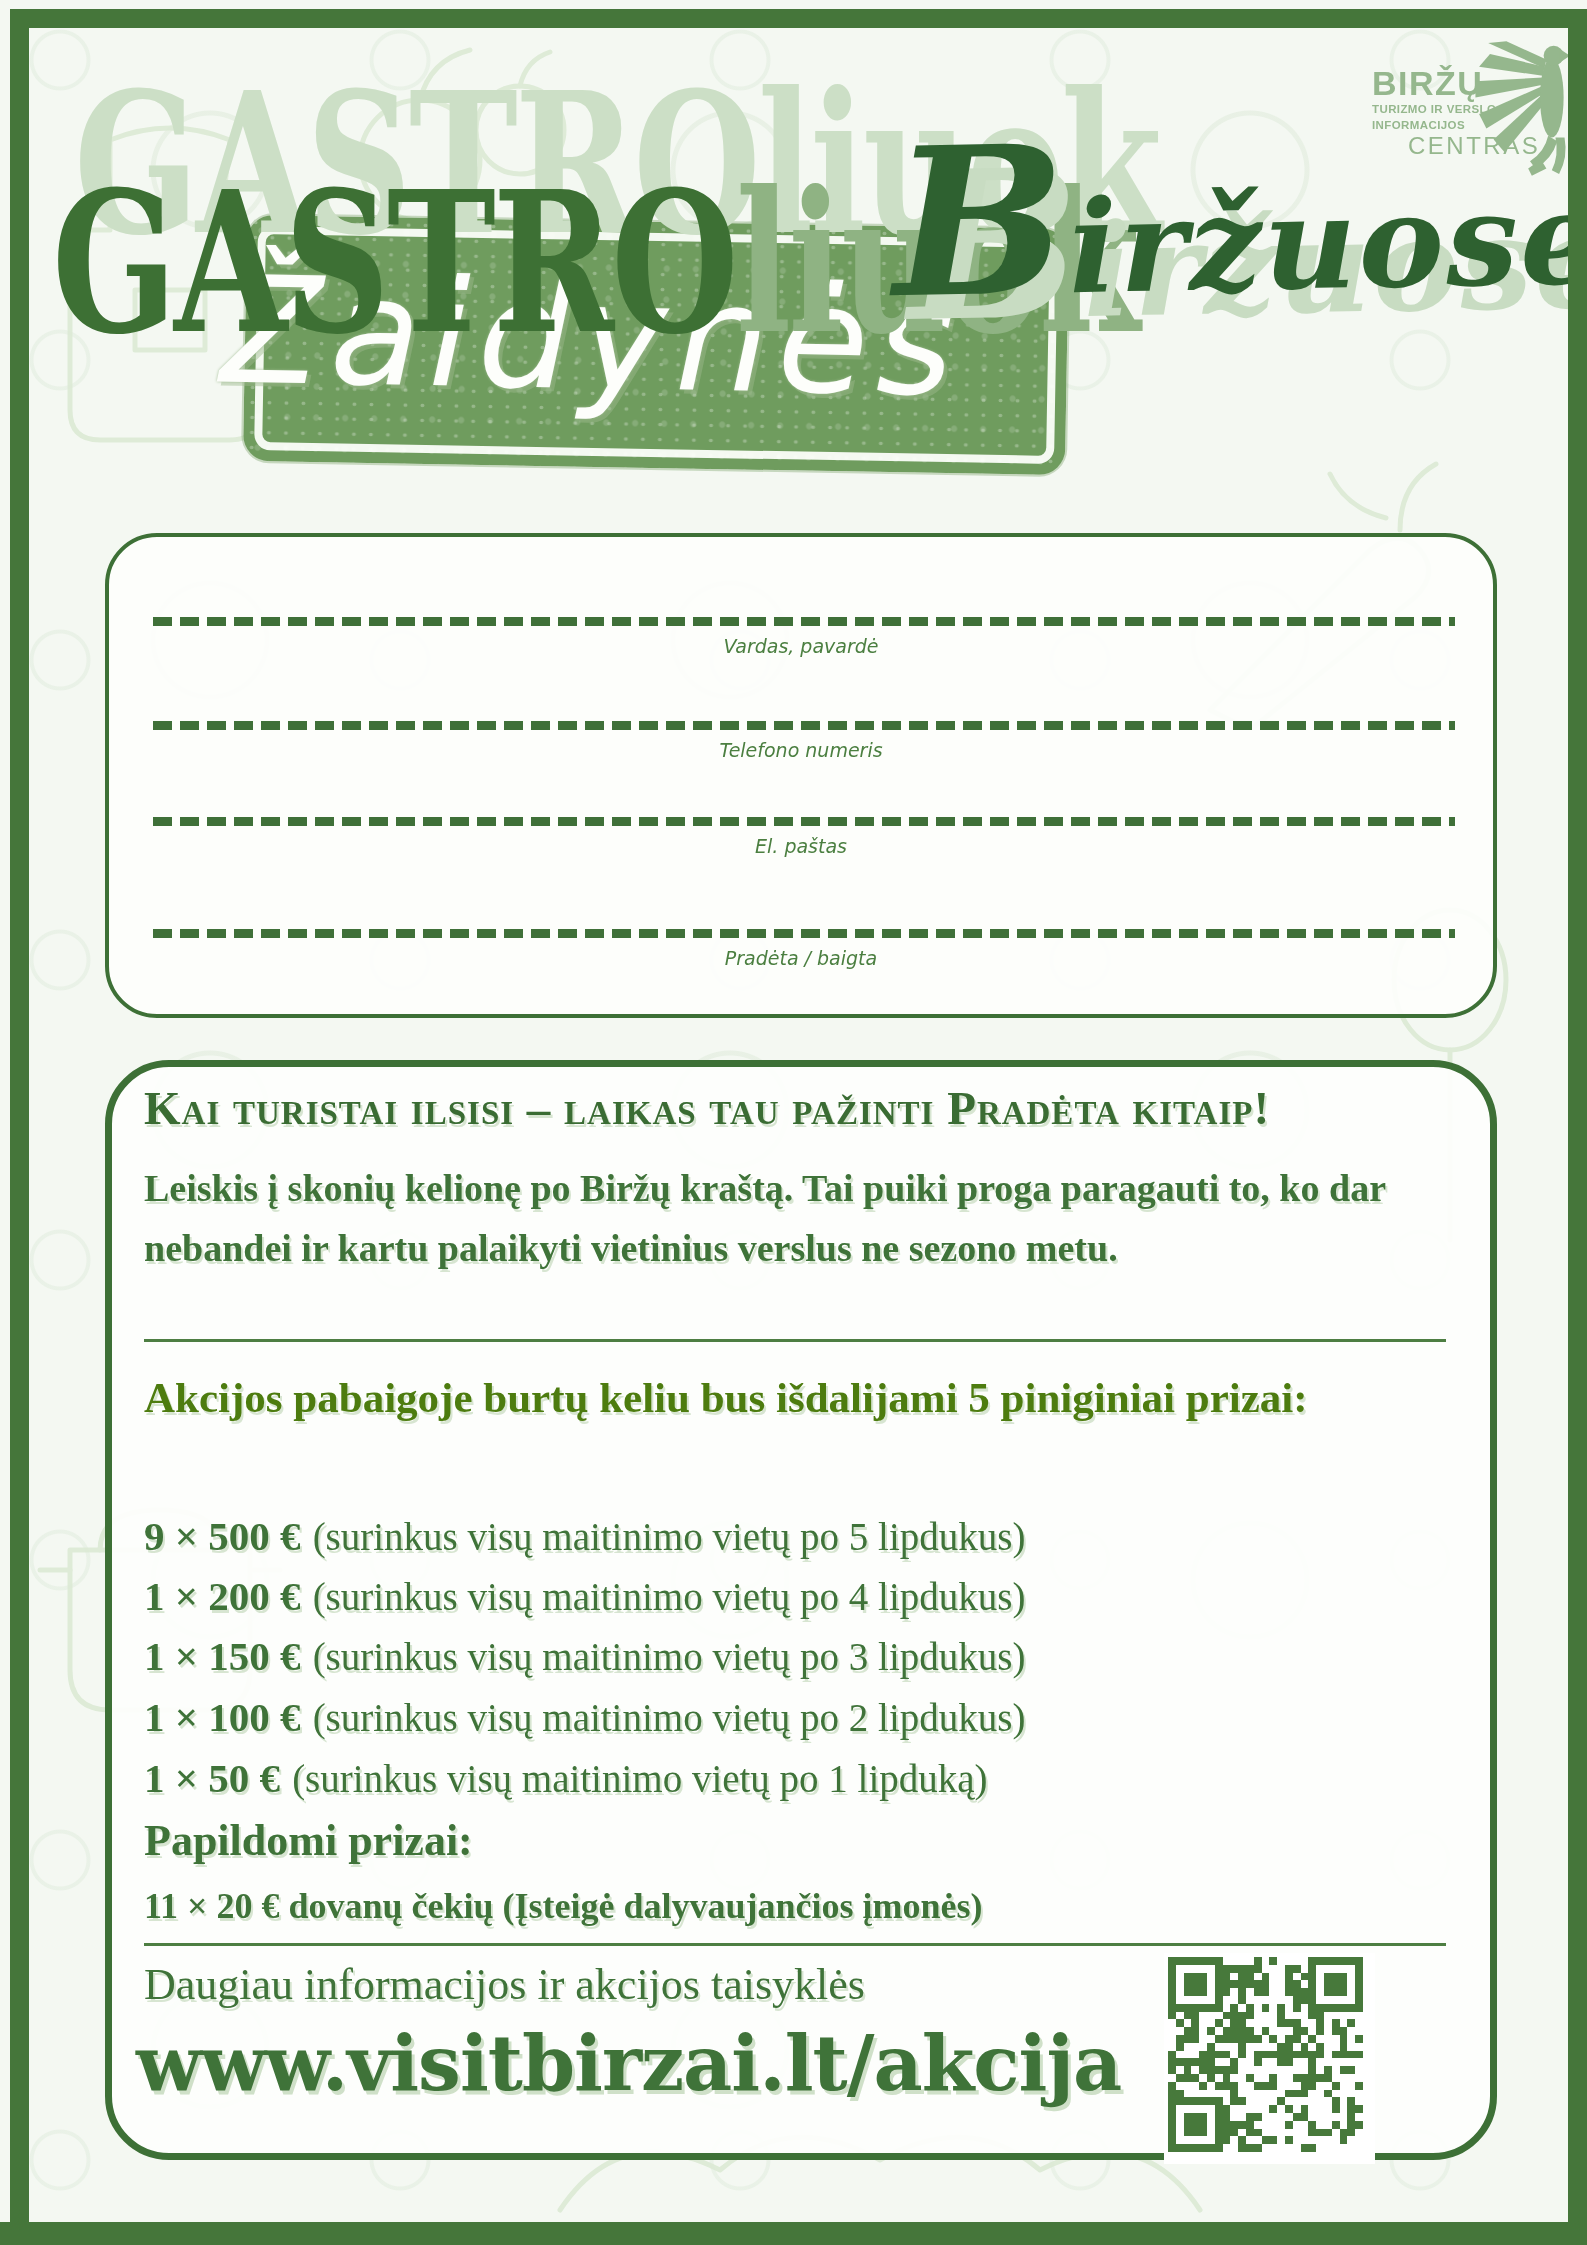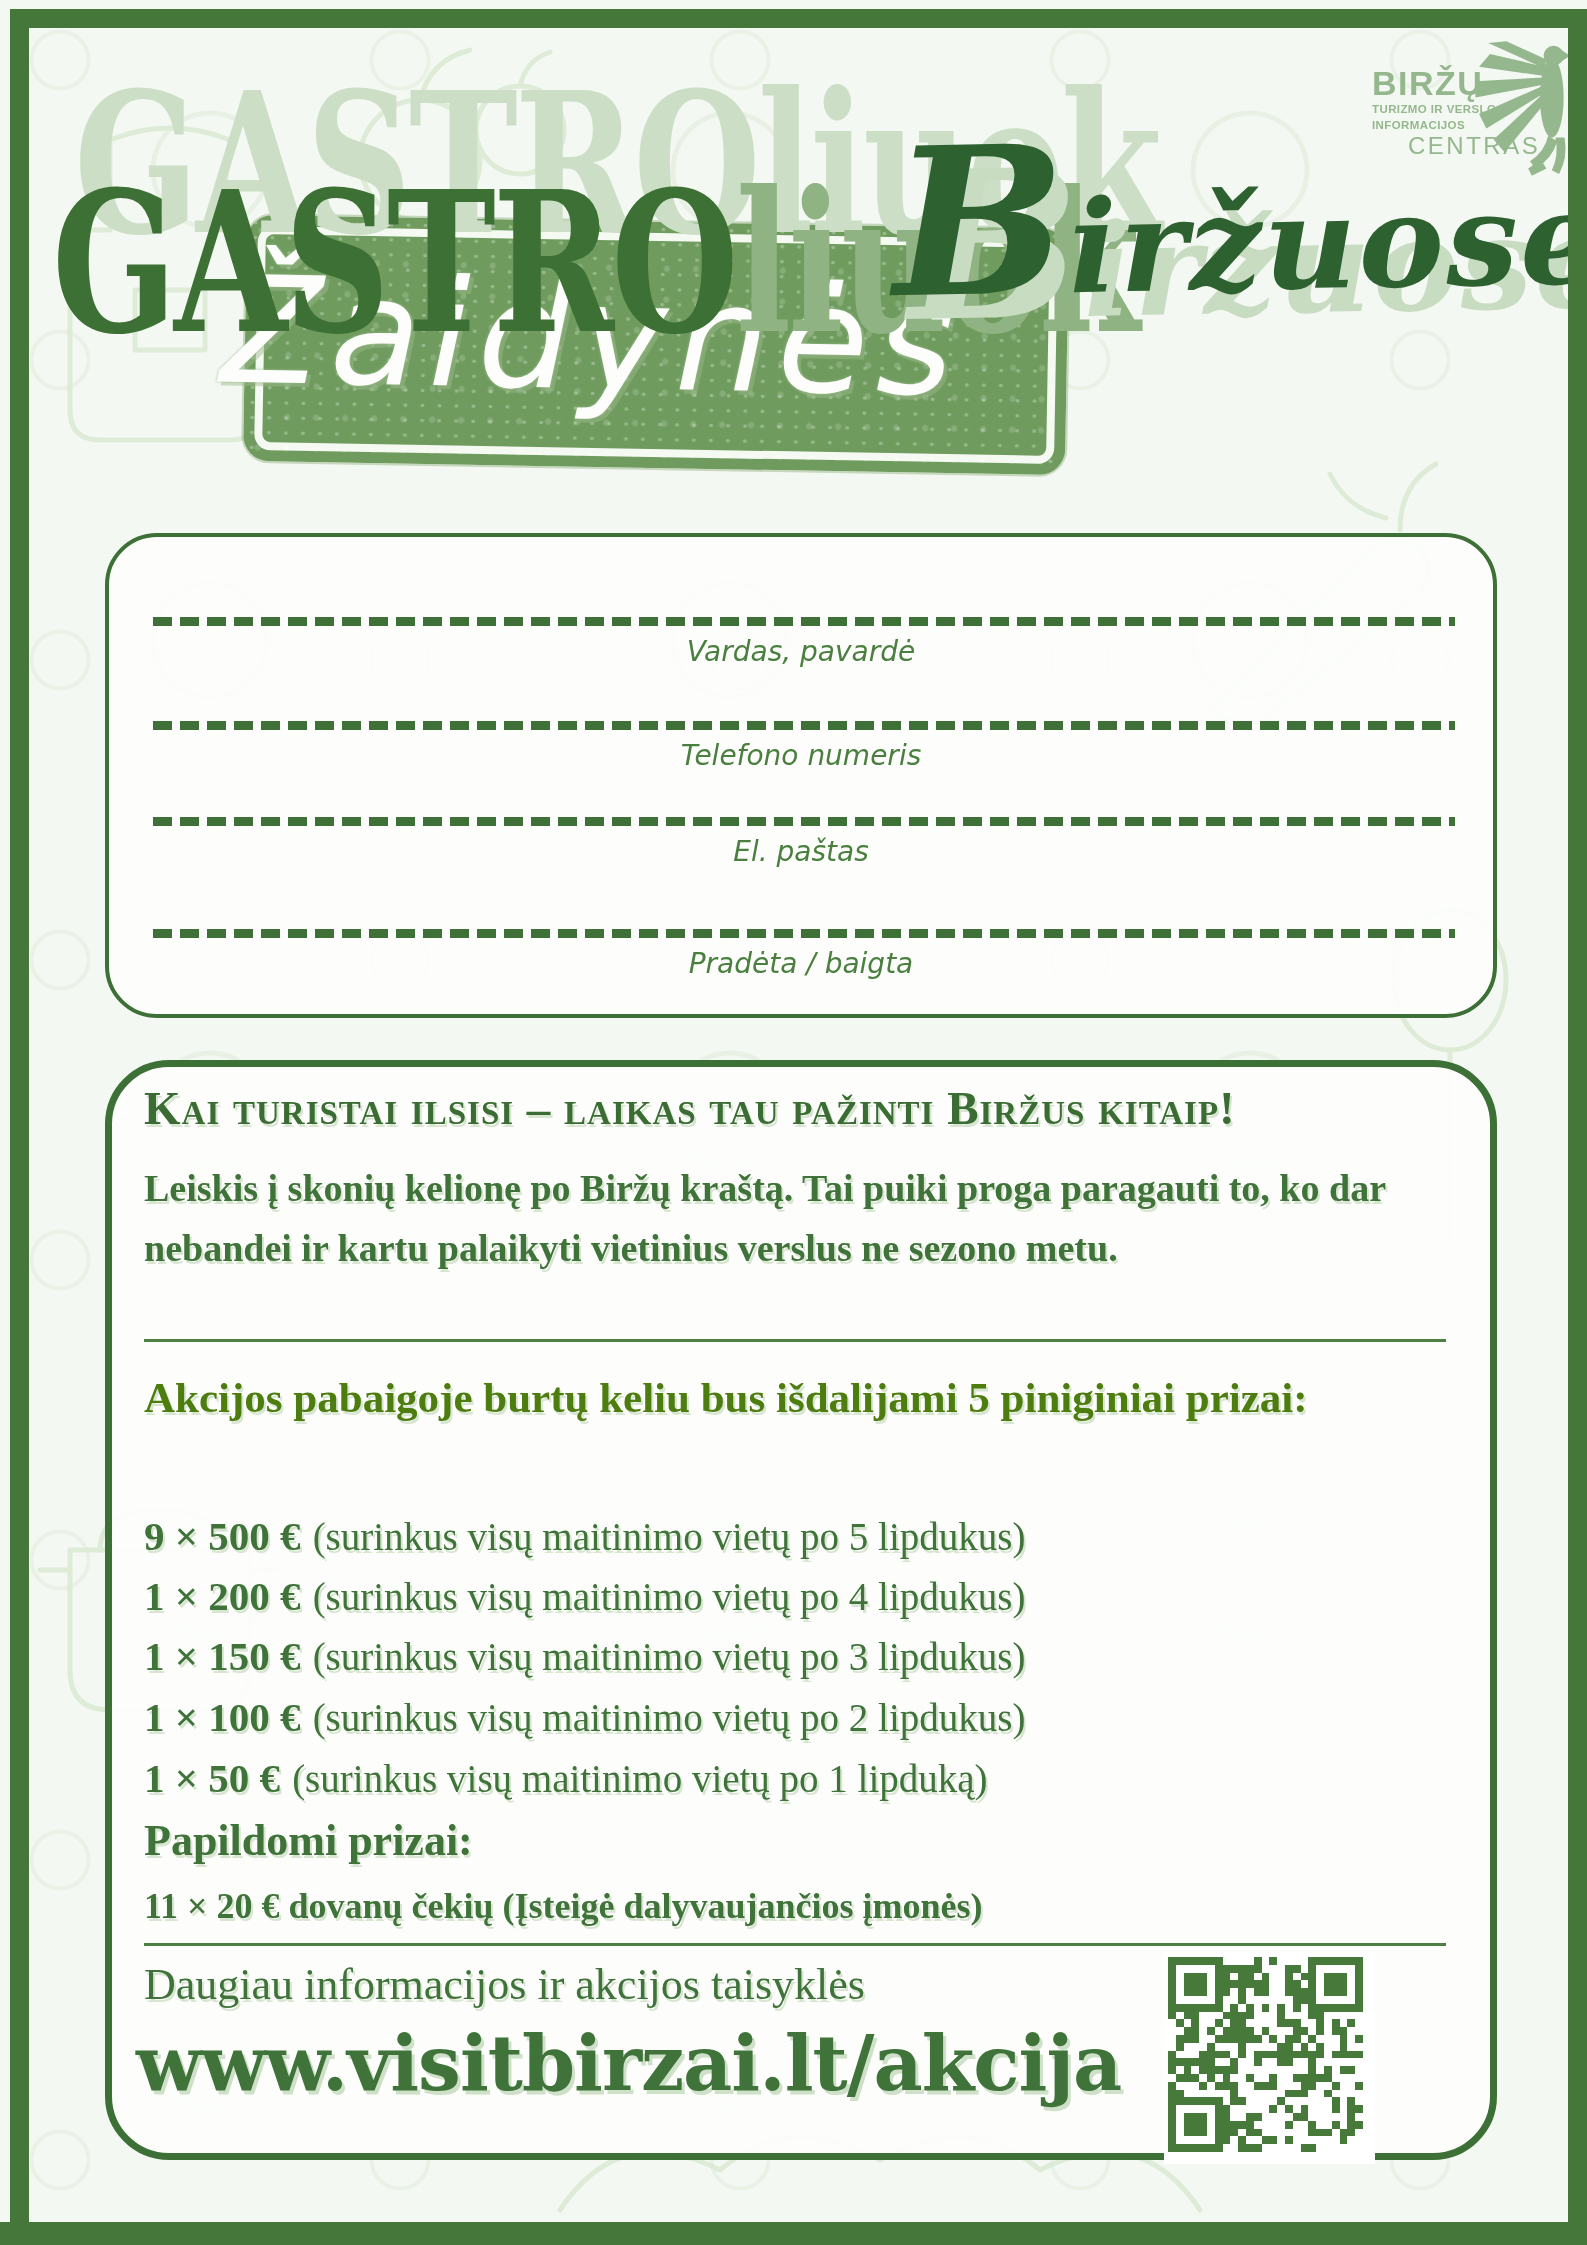--- a/index.html
+++ b/index.html
@@ -60,21 +60,21 @@
   .eagle{position:absolute; left:1470px; top:36px; width:100px; height:165px; z-index:4;}
   
   .form-box{
     position:absolute; left:105px; top:533px; width:1384px; height:477px; z-index:2;
     background:rgba(253,254,252,.93); border:4px solid #3d7036; border-radius:52px;
   }
   .form-row{position:absolute; left:0; right:0;}
   .dash-line{height:9px; margin:0 38px 0 44px;
     background:repeating-linear-gradient(90deg,#3f7038 0 19px, transparent 19px 27px);}
   .form-label{margin-top:9px; text-align:center; font-family:"DejaVu Sans", sans-serif;
-    font-style:italic; font-size:28px; color:#4b7f40;}
+    font-style:italic; font-size:19px; color:#4b7f40;}
   .info-box{
     position:absolute; left:105px; top:1060px; width:1378px; height:1086px; z-index:2;
     background:rgba(253,254,252,.95); border:7px solid #3d7036; border-radius:64px;
   }
   .info-box > *{position:absolute;}
   .info-heading{
     left:32px; top:14px; width:1320px; margin:0;
     font-family:"Liberation Serif", serif; font-variant:small-caps; font-weight:600;
     font-size:47px; letter-spacing:1px; color:#3a6c33; text-shadow:2px 3px 0 #d7e5d1;
   }
@@ -189,21 +189,21 @@
       <div class="dash-line"></div>
       <div class="form-label">El. paštas</div>
     </div>
     <div class="form-row" style="top:392px">
       <div class="dash-line"></div>
       <div class="form-label">Pradėta / baigta</div>
     </div>
   </section>
 
   <section class="info-box">
-    <h2 class="info-heading">Kai turistai ilsisi – laikas tau pažinti Biržus kitaip!</h2>
+    <h2 class="info-heading">Kai turistai ilsisi – laikas tau pažinti Pradėta kitaip!</h2>
     <p class="intro">Leiskis į skonių kelionę po Biržų kraštą.  Tai puiki proga paragauti to, ko dar nebandei ir kartu palaikyti vietinius verslus ne sezono metu.</p>
     <hr class="sep sep1">
     <h3 class="prizes-heading">Akcijos pabaigoje burtų keliu bus išdalijami 5 piniginiai prizai:</h3>
 
     <div class="prize-line p0"><span class="amount">9 × 500 €</span><span class="cond">(surinkus visų maitinimo vietų po 5 lipdukus)</span></div>
     <div class="prize-line p1"><span class="amount">1 × 200 €</span><span class="cond">(surinkus visų maitinimo vietų po 4 lipdukus)</span></div>
     <div class="prize-line p2"><span class="amount">1 × 150 €</span><span class="cond">(surinkus visų maitinimo vietų po 3 lipdukus)</span></div>
     <div class="prize-line p3"><span class="amount">1 × 100 €</span><span class="cond">(surinkus visų maitinimo vietų po 2 lipdukus)</span></div>
     <div class="prize-line p4"><span class="amount">1 × 50 €</span><span class="cond">(surinkus visų maitinimo vietų po 1 lipduką)</span></div>
 

